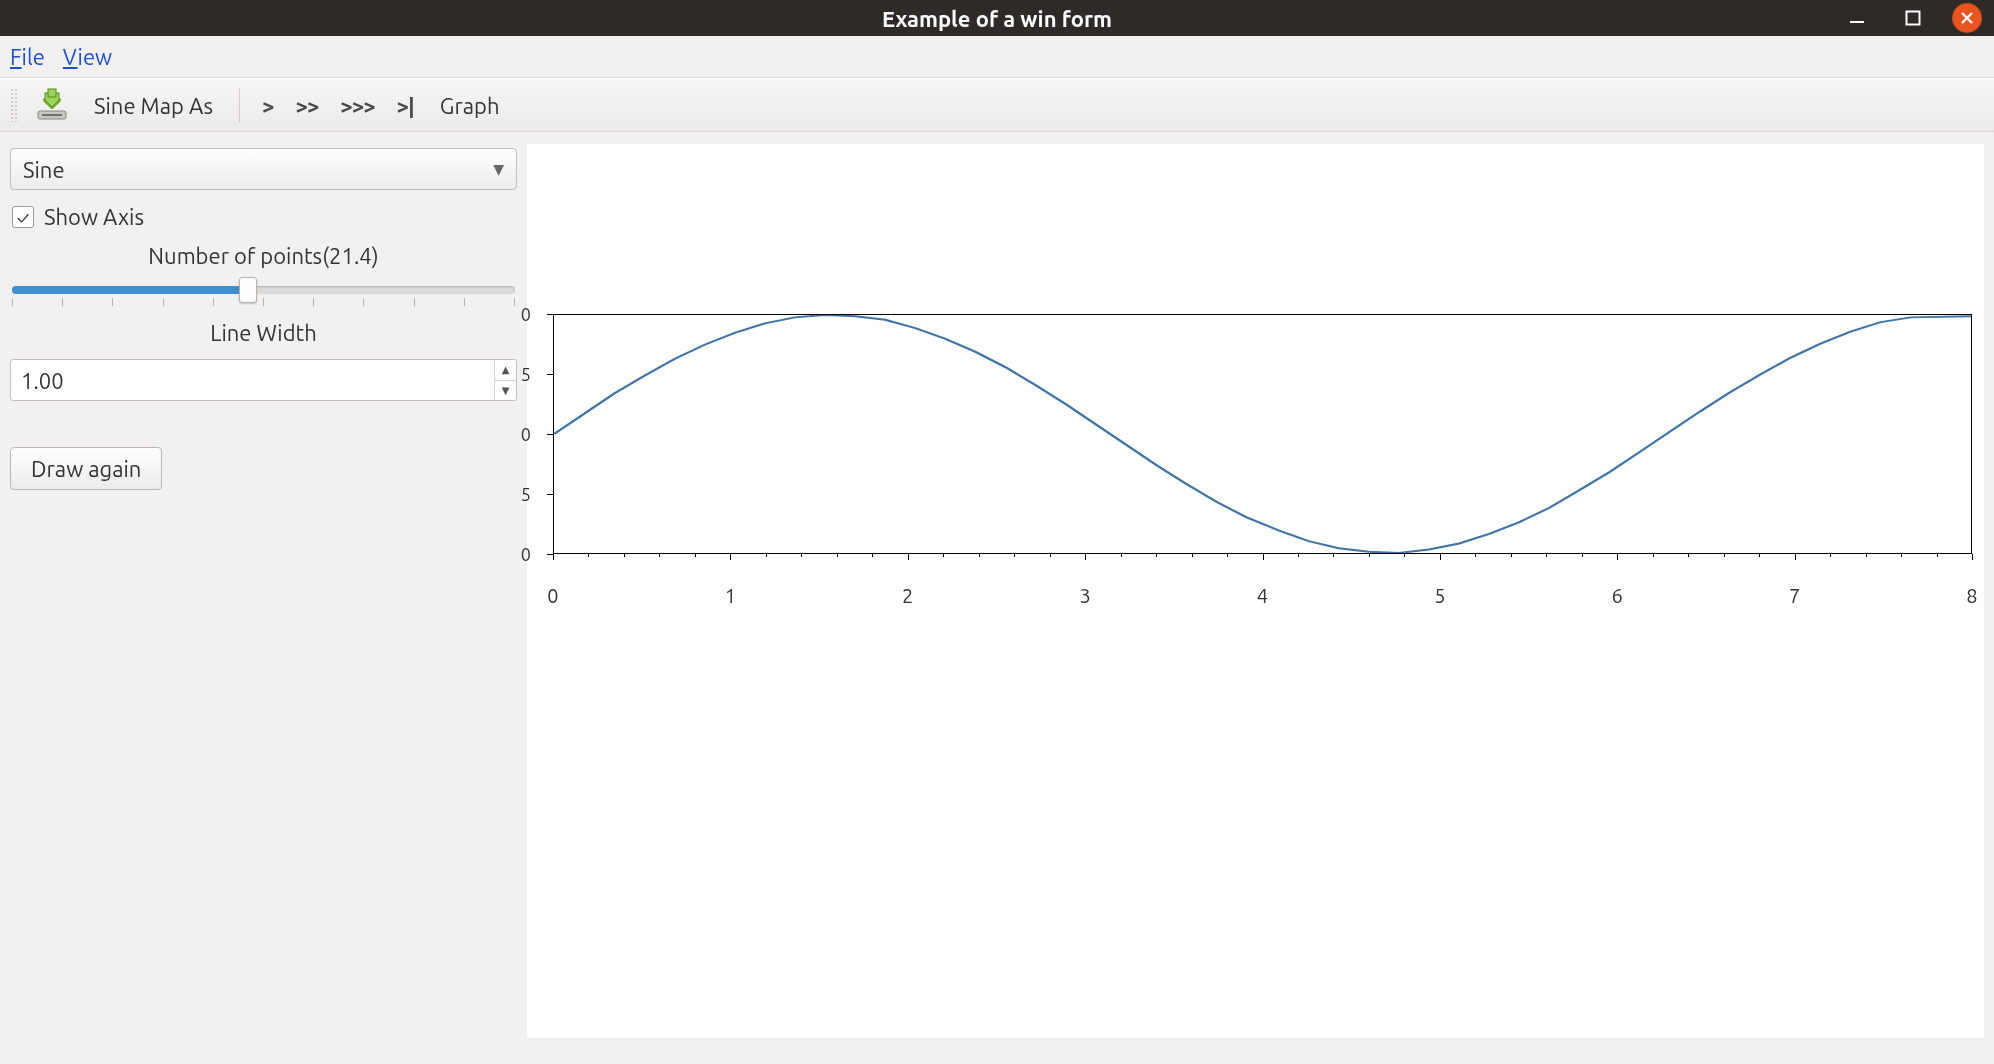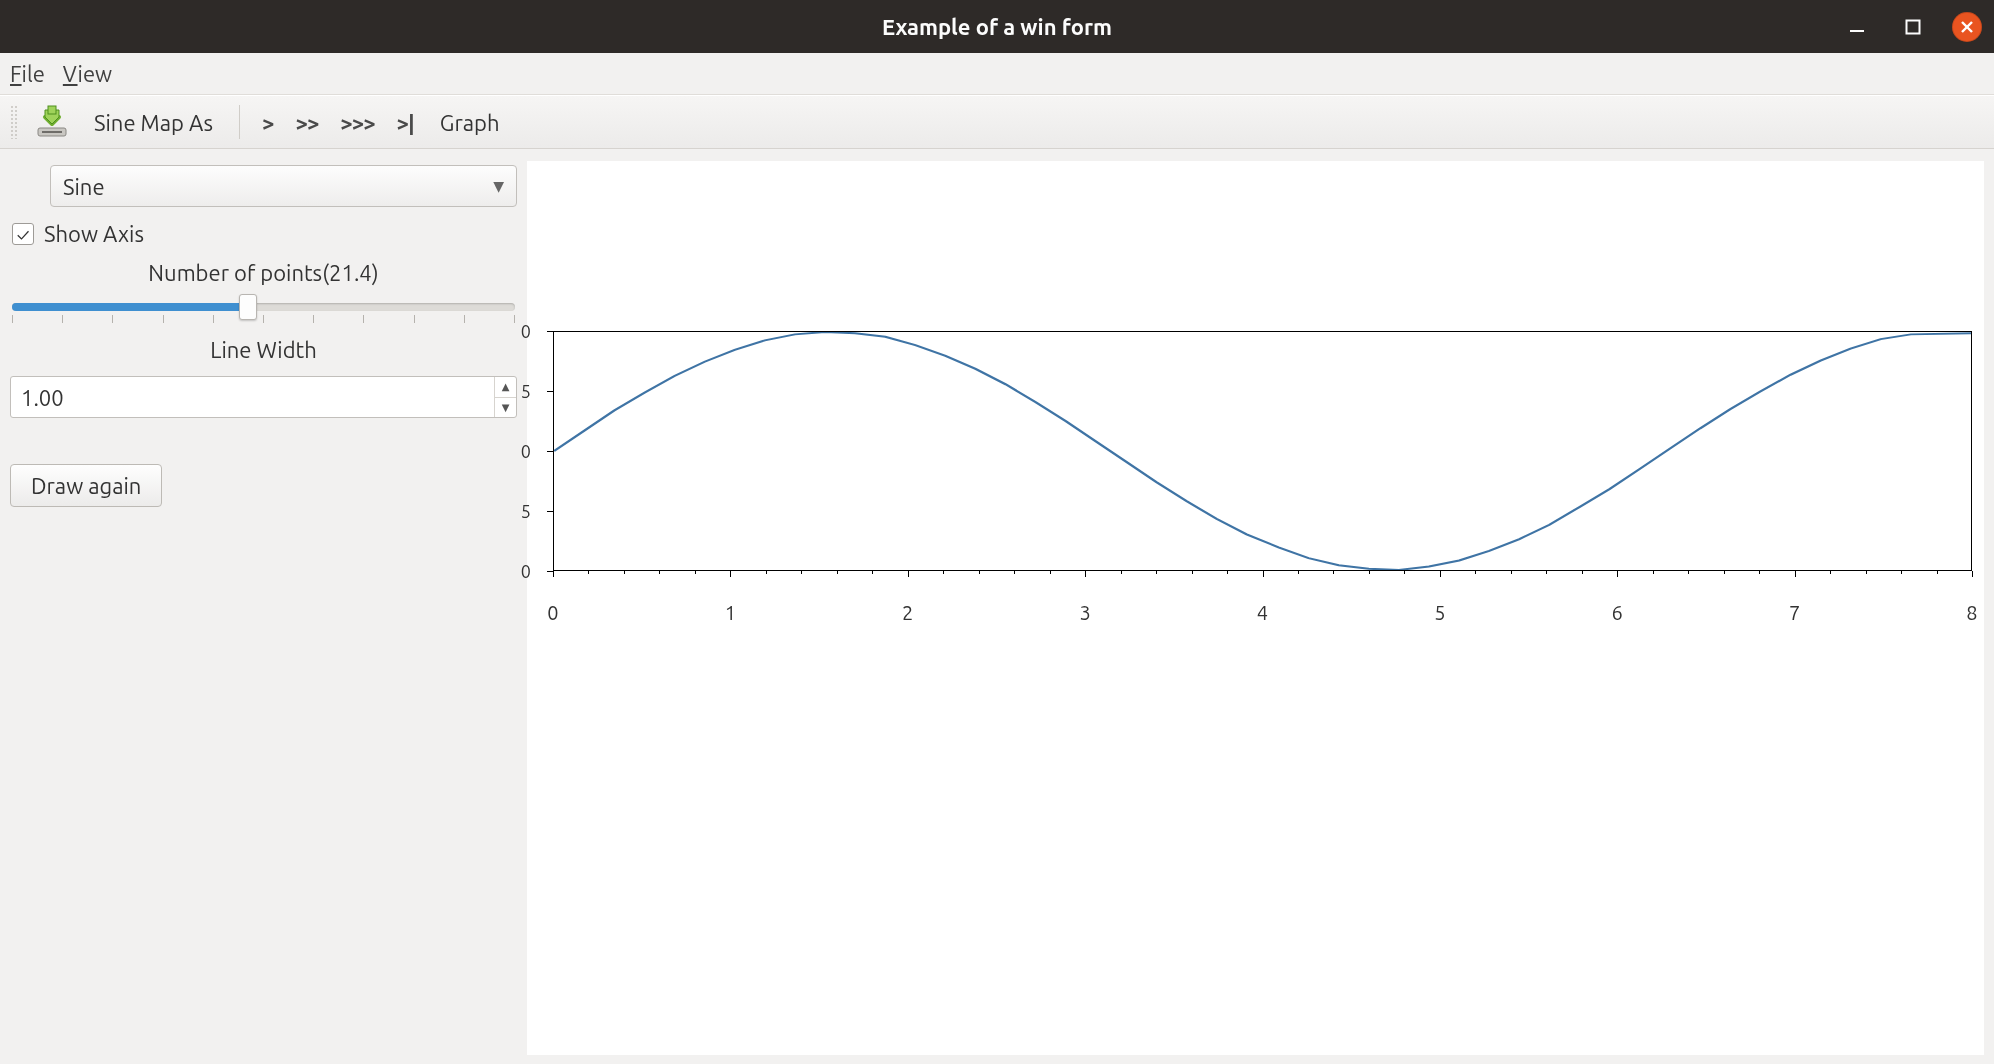--- a/index.html
+++ b/index.html
@@ -7,21 +7,21 @@
     margin: 0;
     padding: 0;
     font-family: "Ubuntu", "Segoe UI", "DejaVu Sans", sans-serif;
     font-size: 20px;
     color: #333;
     background: #f2f1f0;
     height: 100%;
   }
   
   .titlebar {
-    height: 53px;
+    height: 36px;
     background: #2e2a28;
     color: #fcfcfc;
     display: flex;
     align-items: center;
     position: relative;
     user-select: none;
   }
   .titlebar .title {
     flex: 1;
     text-align: center;
@@ -56,21 +56,21 @@
     height: 42px;
     background: #f2f1f0;
     display: flex;
     align-items: center;
     padding: 0 10px;
     gap: 18px;
     border-bottom: 1px solid #e0ddd9;
   }
   .menubar .menu-item {
     font-size: 22px;
-    color: #404040;
+    color: #1d4ed8;
     cursor: pointer;
   }
   .menubar .menu-item .uline { text-decoration: underline; }
   
   .toolbar {
     height: 54px;
     background: linear-gradient(#f6f5f4,#ecebea);
     display: flex;
     align-items: center;
     padding: 0 10px;
@@ -123,21 +123,20 @@
     position: relative;
     height: 42px;
     border: 1px solid #c2bfbb;
     border-radius: 4px;
     background: linear-gradient(#fdfdfd,#eeedec);
     display: flex;
     align-items: center;
     padding: 0 12px;
     font-size: 22px;
     cursor: pointer;
-    margin-left: 40px;
   }
   .combo .chevron {
     position:absolute;right:12px;top:50%;transform:translateY(-50%);
     color:#666;font-size:14px;
   }
   .check-row {
     display: flex; align-items: center; gap: 10px; font-size: 22px;
     padding-left: 2px;
   }
   .check-box {

